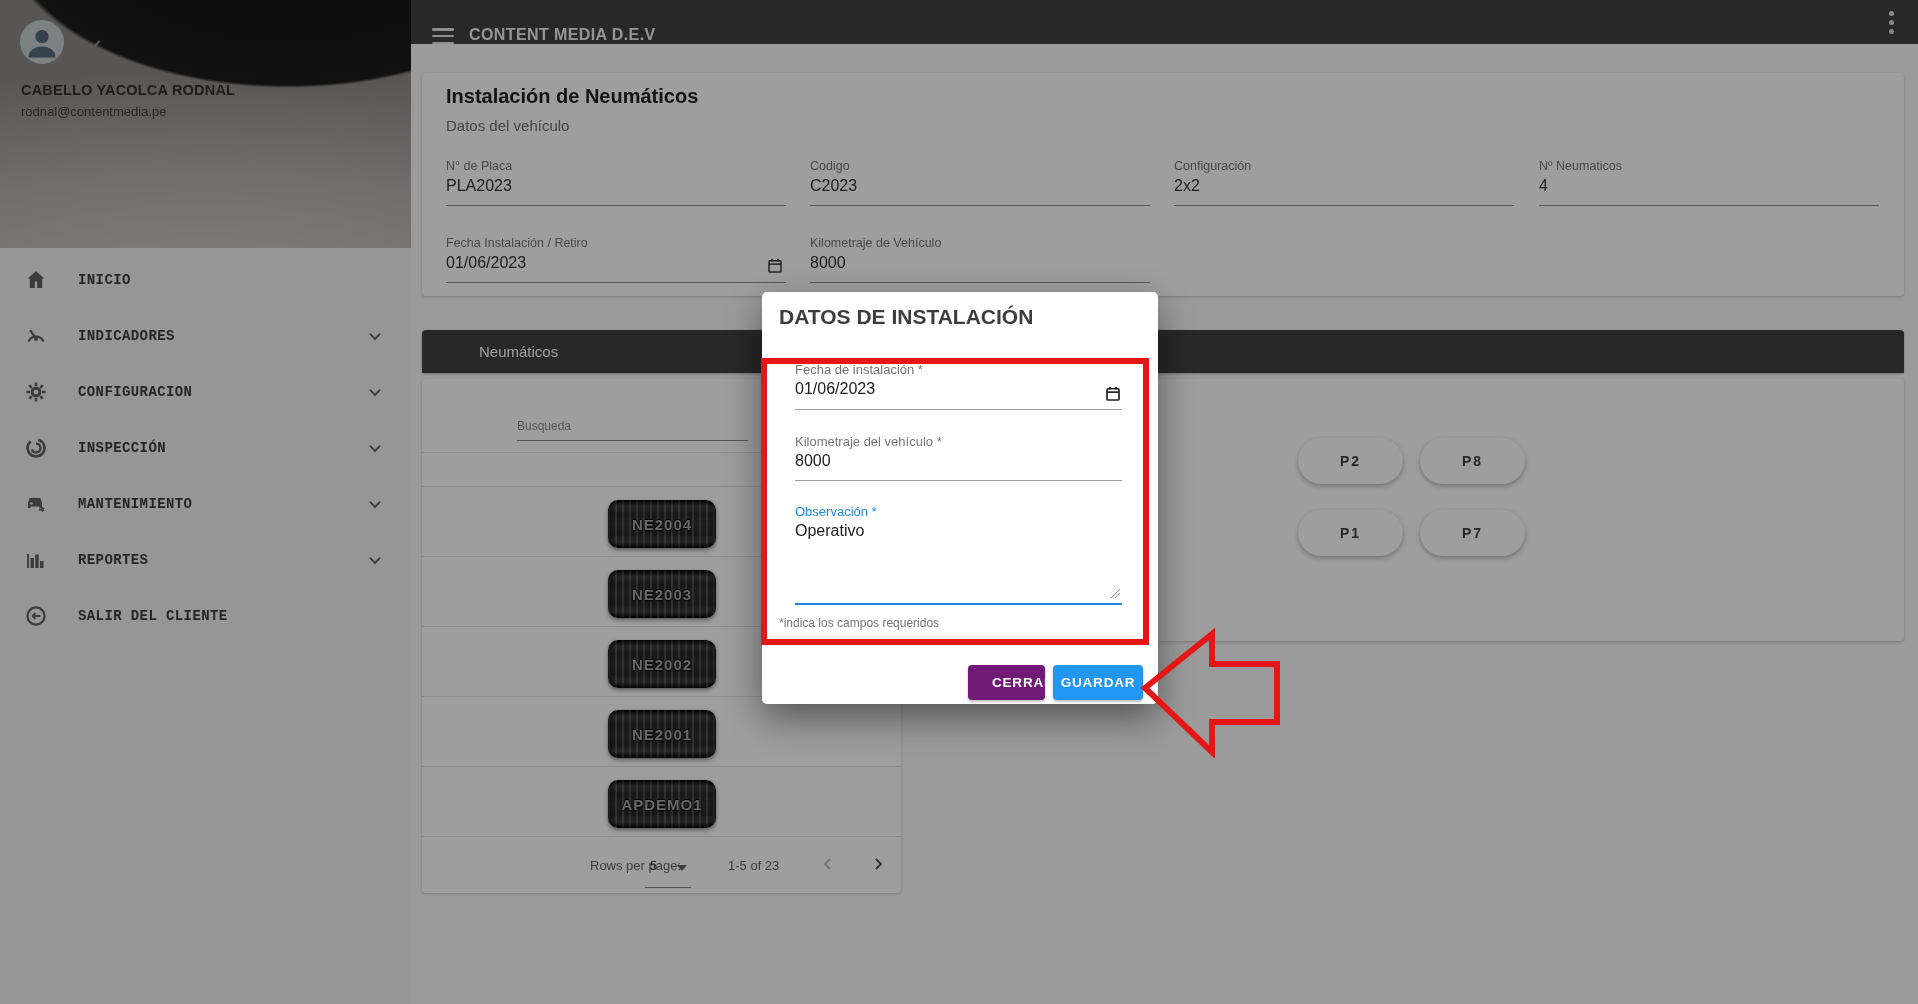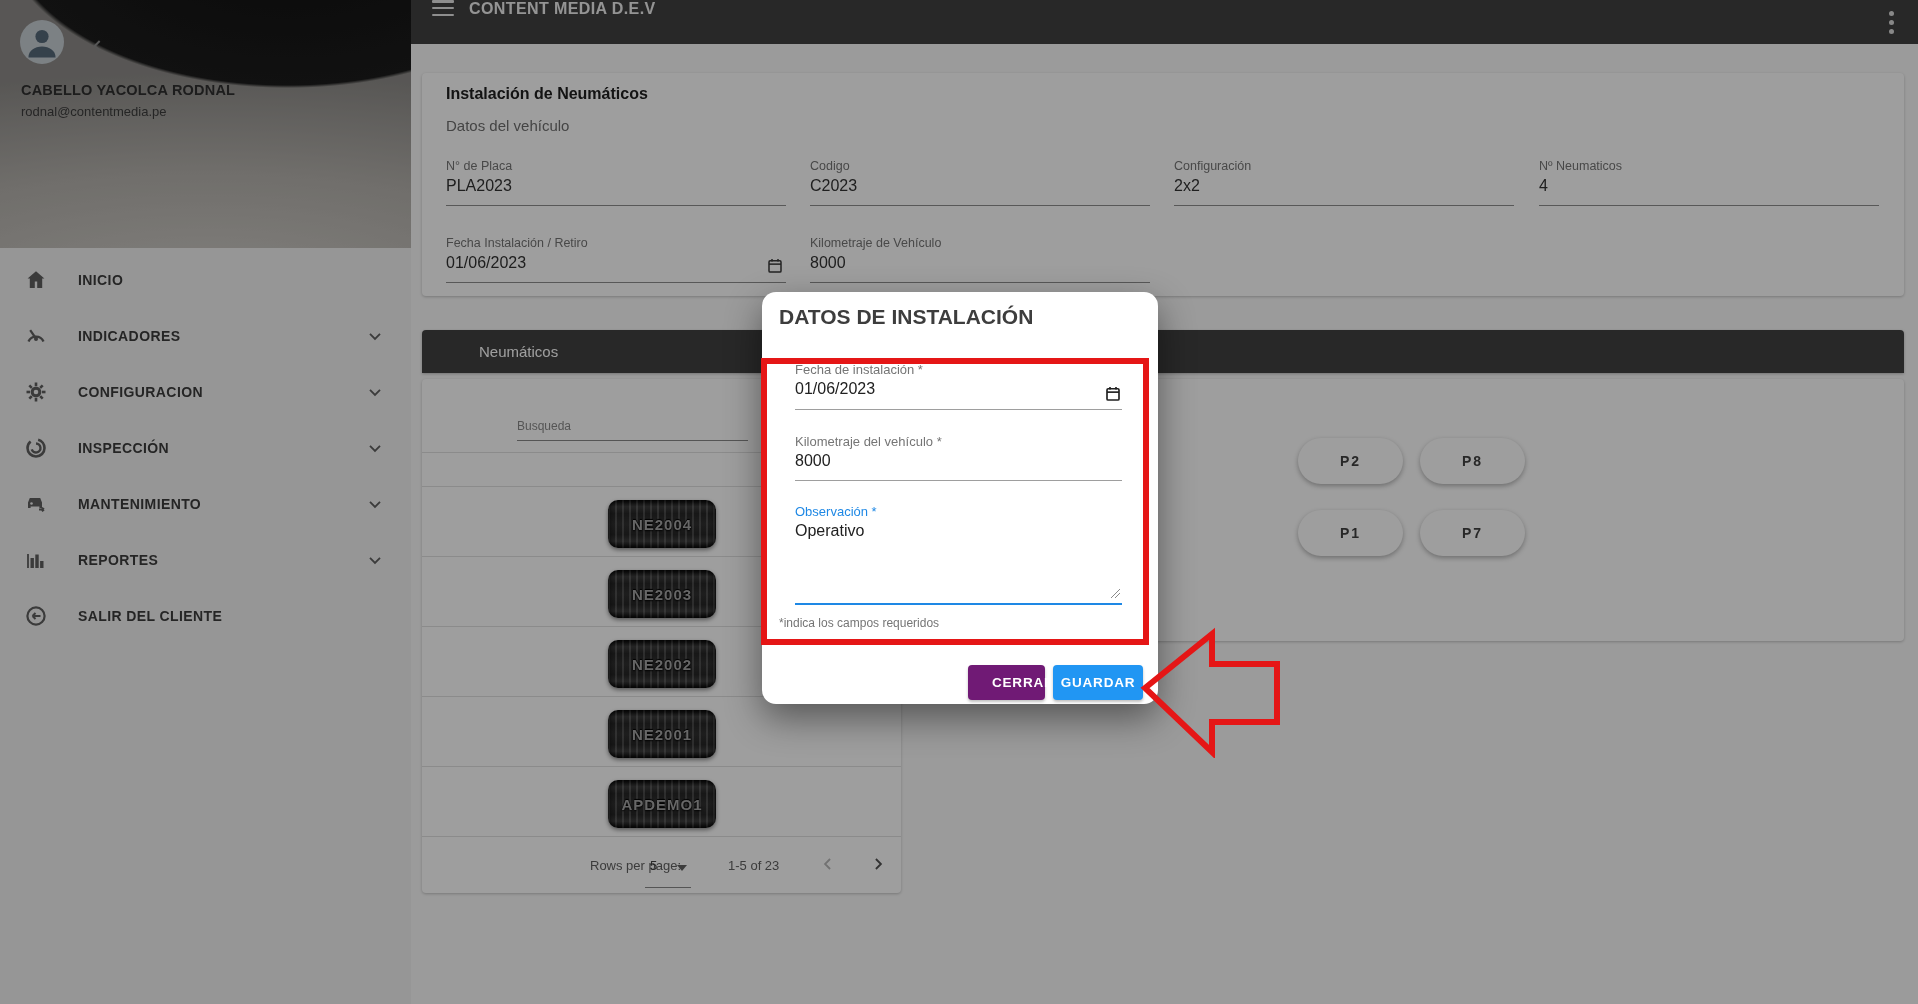--- a/index.html
+++ b/index.html
@@ -17,37 +17,37 @@
   }
   .avatar { position:absolute; left:20px; top:20px; width:44px; height:44px; border-radius:50%;
     background:#c9d0d6; display:flex; align-items:center; justify-content:center; overflow:hidden; }
   .back-chevron { position:absolute; left:88px; top:36px; width:20px; height:20px; color:#8d8d8d; }
   .user-name { position:absolute; left:21px; top:82px; font-size:14.5px; font-weight:bold; color:#2f2f2f; letter-spacing:0.2px; }
   .user-email { position:absolute; left:21px; top:104px; font-size:13px; color:#3c3c3c; }
 
   .menu { position:absolute; left:0; top:252px; width:411px; }
   .menu-item { height:56px; display:flex; align-items:center; padding:0 26px 0 24px; cursor:pointer; }
   .mi-icon { width:24px; height:24px; margin-right:30px; color:#5f5f5f; flex:0 0 auto; }
-  .mi-label { font-size:14px; font-weight:bold; color:#3d3d3d; letter-spacing:0.4px; }
+  .mi-label { font-size:14px; font-weight:bold; color:#3d3d3d; letter-spacing:0.4px;font-family:Liberation Mono, monospace; }
   .mi-caret { margin-left:auto; width:20px; height:20px; color:#5f5f5f; }
 
   
   .topbar { position:absolute; left:411px; right:0; top:0; height:44px; background:#424242; z-index:2;
-    display:flex; align-items:flex-start; }
+    display:flex; align-items:flex-end; }
   .hamburger { width:22px; height:16px; margin-left:21px; display:flex; flex-direction:column; justify-content:space-between; cursor:pointer; }
   .hamburger div { height:2.5px; background:#e6e6e6; border-radius:1px; }
   .topbar-title { margin-left:15px; color:#efefef; font-size:16px; font-weight:bold; letter-spacing:0.4px; }
   .kebab { position:absolute; right:14px; top:8px; width:26px; height:28px; display:flex; flex-direction:column;
     align-items:center; justify-content:center; gap:4px; cursor:pointer; }
   .kebab div { width:5px; height:5px; border-radius:50%; background:#dcdcdc; }
 
   
   .card { position:absolute; background:#fff; border-radius:4px; box-shadow:0 1px 3px rgba(0,0,0,0.22); }
   .vehicle-card { left:422px; top:73px; width:1482px; height:223px; }
-  .page-title { position:absolute; left:24px; top:12px; font-size:16px; font-weight:bold; color:#212121; }
+  .page-title { position:absolute; left:24px; top:12px; font-size:20px; font-weight:bold; color:#212121; }
   .page-subtitle { position:absolute; left:24px; top:44px; font-size:15px; color:#6f6f6f; }
 
   .field { position:absolute; height:47px; border-bottom:1px solid #8f8f8f; }
   .f-label { font-size:12.5px; color:#757575; }
   .f-value { font-size:16px; color:#333; margin-top:4px; }
   .f-cal { position:absolute; right:2px; bottom:7px; width:18px; height:18px; color:#3a3a3a; cursor:pointer; }
 
   
   .section-bar { position:absolute; left:422px; top:330px; width:1482px; height:43px; background:#424242;
     border-radius:4px 4px 0 0; display:flex; align-items:center; box-shadow:0 1px 3px rgba(0,0,0,0.25);padding-left:40px; }
@@ -78,21 +78,21 @@
   .pg-select { position:absolute; left:223px; top:14px; width:46px; height:37px; cursor:pointer; border-bottom:1px solid #8a8a8a; }
   .pg-select span { position:absolute; left:5px; top:7px; font-size:13px; color:#424242; }
   .pg-caret { position:absolute; right:4px; top:14px; width:10px; height:6px; }
   .pg-range { position:absolute; left:306px; top:21px; font-size:13px; color:#616161; }
   .pg-prev, .pg-next { position:absolute; top:17px; width:20px; height:20px; cursor:pointer; }
   .pg-prev { left:396px; color:#b9b9b9; }
   .pg-next { left:446px; color:#525252; }
 
   
   .overlay { position:absolute; inset:0; background:rgba(0,0,0,0.38); z-index:40; }
-  .modal { position:absolute; left:762px; top:292px; width:396px; height:412px; background:#fff; border-radius:14px;
+  .modal { position:absolute; left:762px; top:292px; width:396px; height:412px; background:#fff; border-radius:5px;
     box-shadow:0 14px 36px rgba(0,0,0,0.45); z-index:50; }
   .modal-title { position:absolute; left:17px; top:13px; font-size:21px; font-weight:bold; color:#3d3d3d; }
   .annotation-rect { position:absolute; left:-1px; top:66px; width:388px; height:287px;
     border:6px solid #e51616; z-index:5; pointer-events:none; }
   .m-field { position:absolute; left:33px; width:327px; border-bottom:1px solid #9e9e9e; }
   .m-label { font-size:13px; color:#757575; }
   .m-label.blue { color:#1e88e5; }
   .m-value { font-size:16px; color:#212121; margin-top:3px; }
   .m-f1 { top:70px; height:48px; }
   .m-f2 { top:142px; height:47px; }

